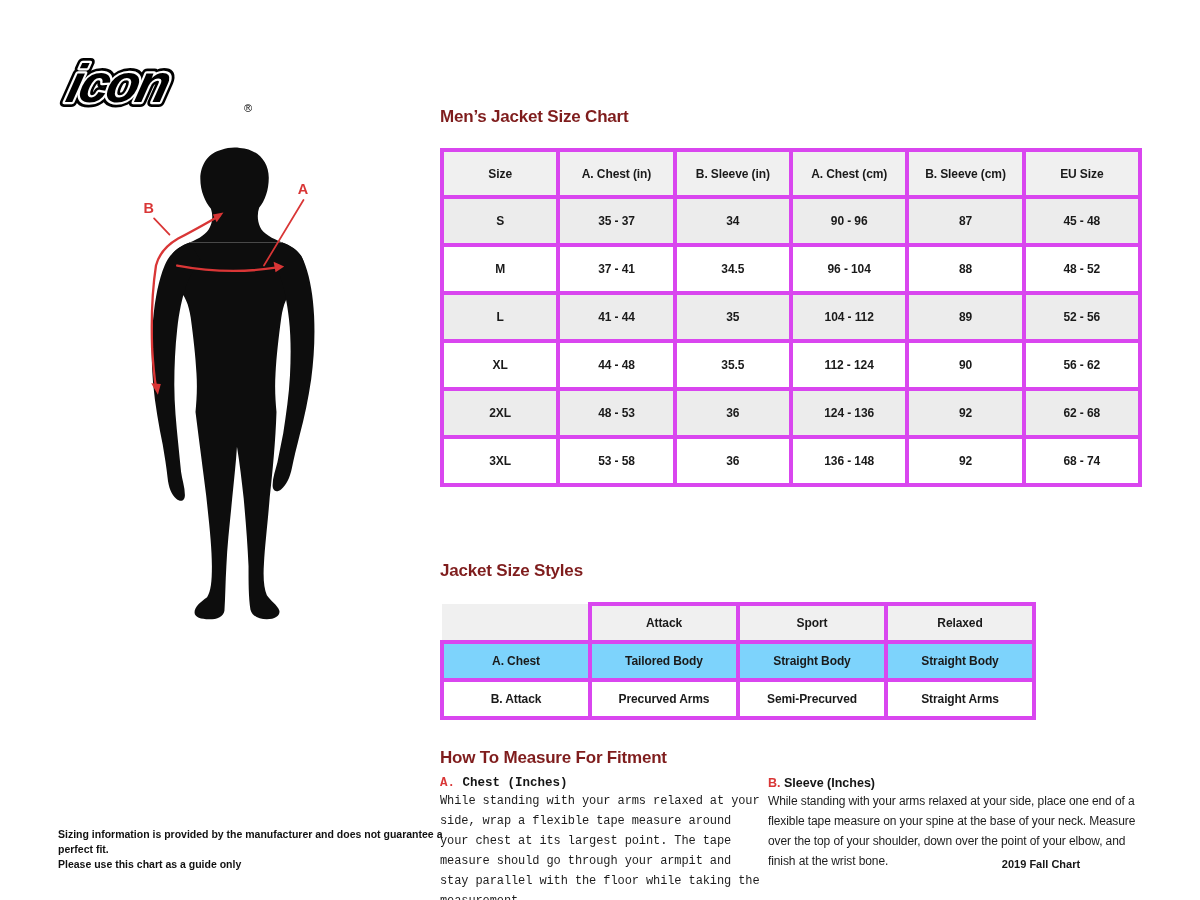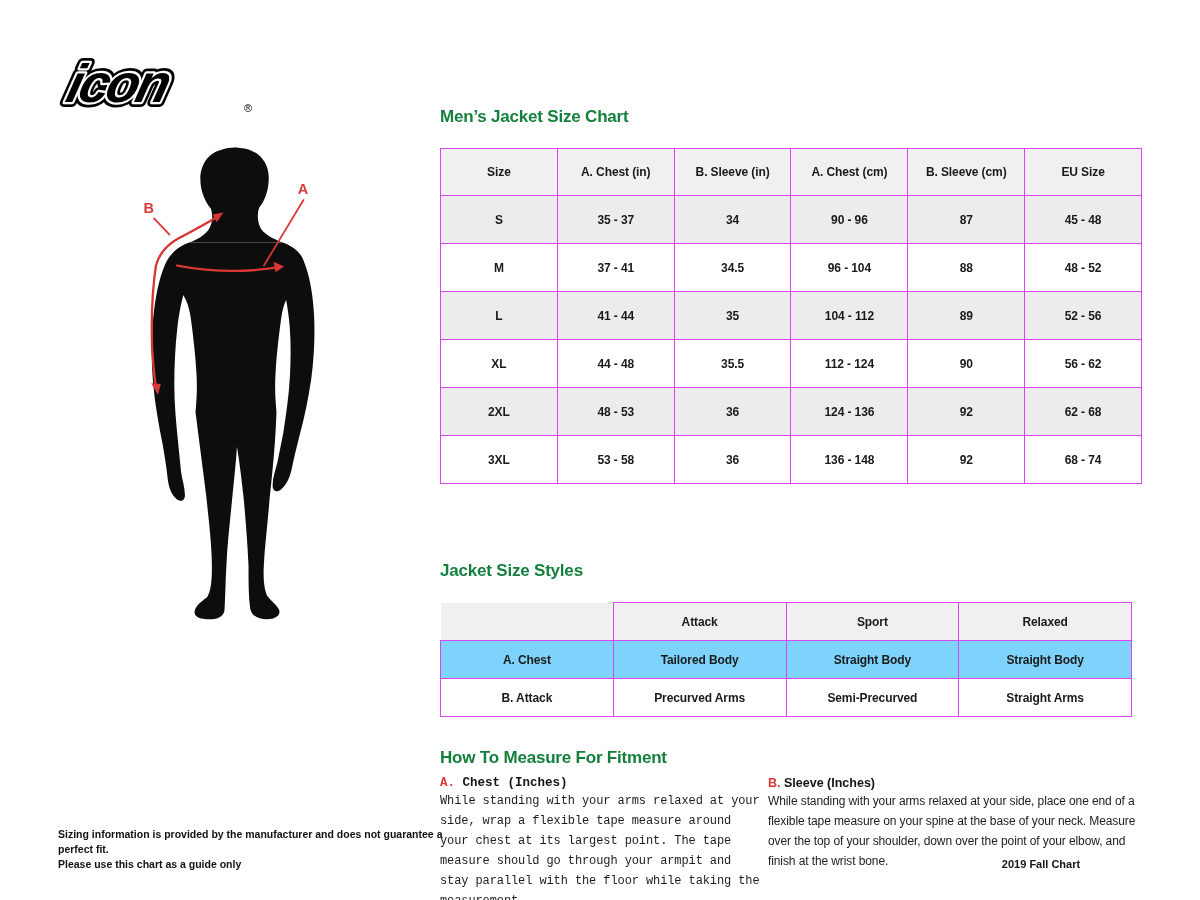--- a/index.html
+++ b/index.html
@@ -7,37 +7,37 @@
   body { font-family:"Liberation Sans", sans-serif; color:#151515; }
   .page { position:relative; width:1200px; height:900px; background:#ffffff; overflow:hidden; }
 
   
   .logo { position:absolute; left:58px; top:54px; width:210px; height:64px; }
 
   
   .figure { position:absolute; left:135px; top:146px; width:202px; height:482px; }
 
   
-  .sec-title { position:absolute; left:440px; font-size:17px; font-weight:700; color:#15803d; letter-spacing:-0.2px; }
+  .sec-title { position:absolute; left:440px; font-size:17px; font-weight:700; color:#7f1d1d; letter-spacing:-0.2px; }
   .t-main-title { top:107px; }
   .t-styles-title { top:561px; }
   .t-measure-title { top:748px; }
 
   table { border-collapse:collapse; table-layout:fixed; }
-  td { border:1px solid #d946ef; text-align:center; vertical-align:middle;
+  td { border:4px solid #d946ef; text-align:center; vertical-align:middle;
        font-size:12px; font-weight:600; color:#1a1a1a; letter-spacing:-0.1px; }
   tr.g td { background:#ececec; }
   tr.w td { background:#ffffff; }
   tr.hdr td { background:#f0f0f0; }
 
   .size-table { position:absolute; left:440px; top:148px; width:702px; }
   .size-table tr.hdr td { height:47px; }
   .size-table td { height:48px; }
 
-  .styles-table { position:absolute; left:440px; top:602px; width:692px;border-radius:10px; }
+  .styles-table { position:absolute; left:440px; top:602px; width:596px;border-radius:10px; }
   .styles-table td { height:38px; }
   .styles-table td.ghost { border:none; background:transparent; }
   .styles-table tr.hdr td { background:#f0f0f0; }
   .styles-table tr.g td { background:#7dd3fc; }
 
   
   .measure-col { position:absolute; top:776px; }
   .measure-col.left  { left:440px; width:324px;font-family:Liberation Mono, monospace; }
   .measure-col.right { left:768px; width:380px; }
   .measure-head { font-size:12.5px; font-weight:700; color:#141414; margin-bottom:1px; }

